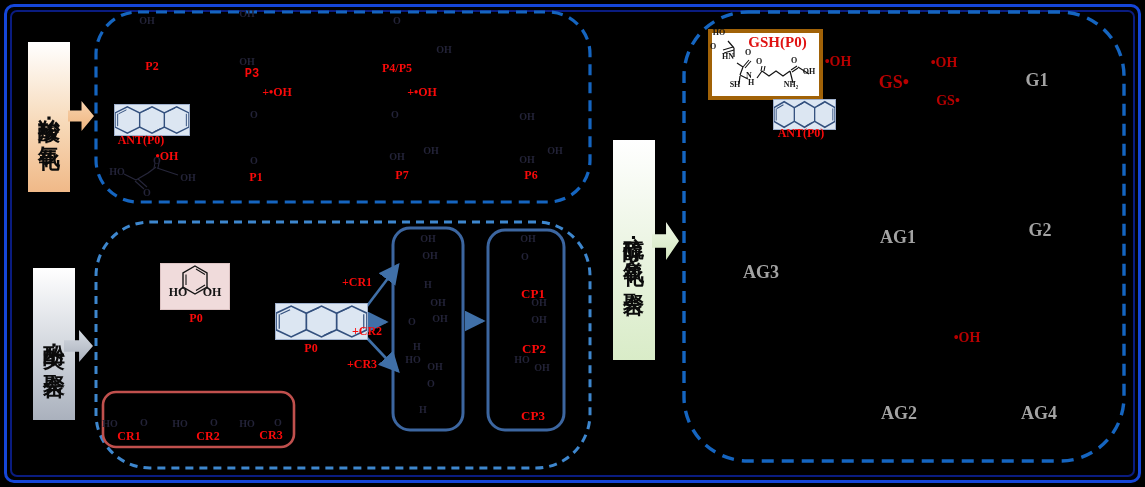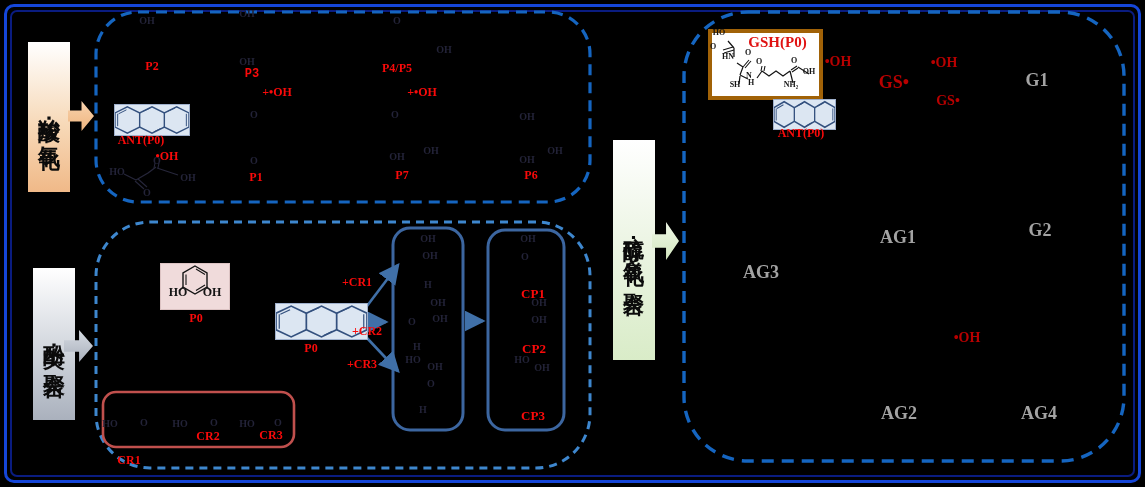--- a/index.html
+++ b/index.html
@@ -162,21 +162,21 @@
       <span class="fl c-faint" style="left: 555px; top: 151px;">OH</span>
       <span class="fl c-faint" style="left: 117px; top: 172px;">HO</span>
       <span class="fl c-faint" style="left: 157px; top: 161px;">O</span>
       <span class="fl c-faint" style="left: 188px; top: 178px;">OH</span>
       <span class="fl c-faint" style="left: 147px; top: 193px;">O</span>
       <span class="fl c-red" style="left: 196px; top: 318px;">P0</span>
       <span class="fl c-red" style="left: 311px; top: 348px;">P0</span>
       <span class="fl c-red" style="left: 357px; top: 282px;">+CR1</span>
       <span class="fl c-red" style="left: 367px; top: 331px;">+CR2</span>
       <span class="fl c-red" style="left: 362px; top: 364px; text-align: center;">+CR3</span>
-      <span class="fl c-red" style="left: 129px; top: 460px;">CR1</span>
+      <span class="fl c-red" style="left: 129px; top: 436px;">CR1</span>
       <span class="fl c-red" style="left: 208px; top: 436px;">CR2</span>
       <span class="fl c-red" style="left: 271px; top: 435px;">CR3</span>
       <span class="fl c-faint" style="left: 110px; top: 424px;">HO</span>
       <span class="fl c-faint" style="left: 144px; top: 423px;">O</span>
       <span class="fl c-faint" style="left: 180px; top: 424px;">HO</span>
       <span class="fl c-faint" style="left: 214px; top: 423px;">O</span>
       <span class="fl c-faint" style="left: 247px; top: 424px;">HO</span>
       <span class="fl c-faint" style="left: 278px; top: 423px;">O</span>
       <span class="fl c-red" style="left: 533px; top: 293px; font-size: 13px;">CP1</span>
       <span class="fl c-red" style="left: 534px; top: 348px; font-size: 13px;">CP2</span>

